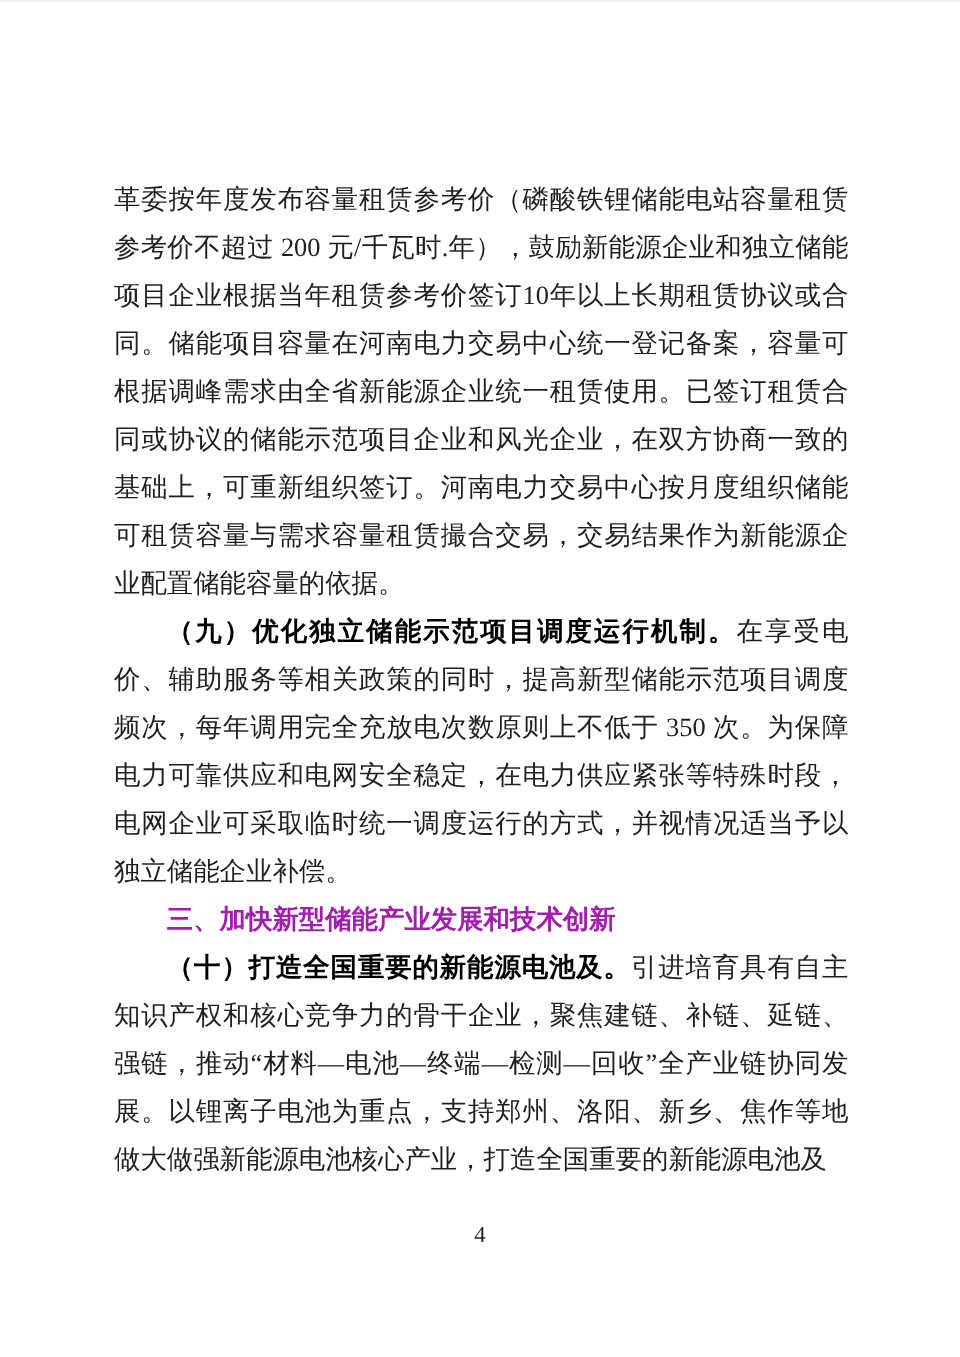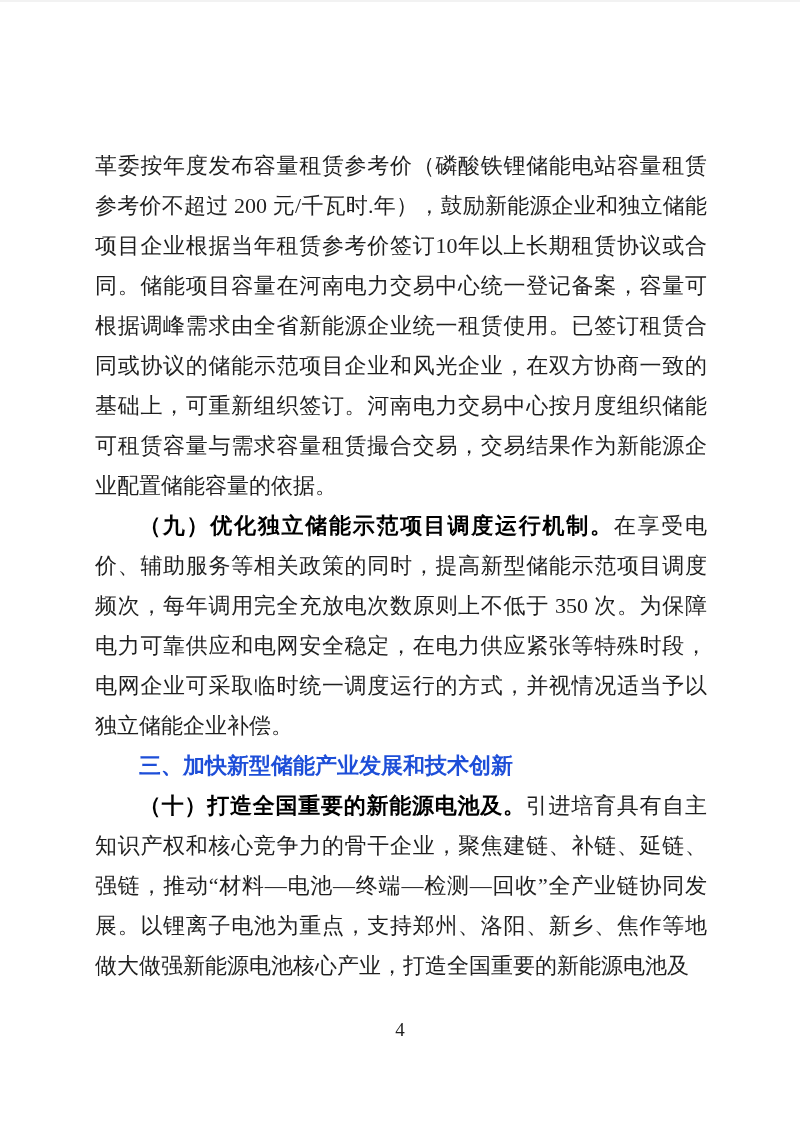--- a/index.html
+++ b/index.html
@@ -43,21 +43,21 @@
   .lead-bold {
     font-weight: bold;
     color: #000000;
   }
   .section-heading {
     margin: 0;
     text-indent: 2em;
     font-size: 22px;
     line-height: 40px;
     font-weight: bold;
-    color: #1d4ed8;
+    color: #a21caf;
     font-family: "Liberation Sans", "DejaVu Sans", sans-serif;
     text-align: left;
   }
   .page-number {
     position: absolute;
     top: 1014px;
     left: 0;
     width: 100%;
     text-align: center;
     font-size: 19px;

